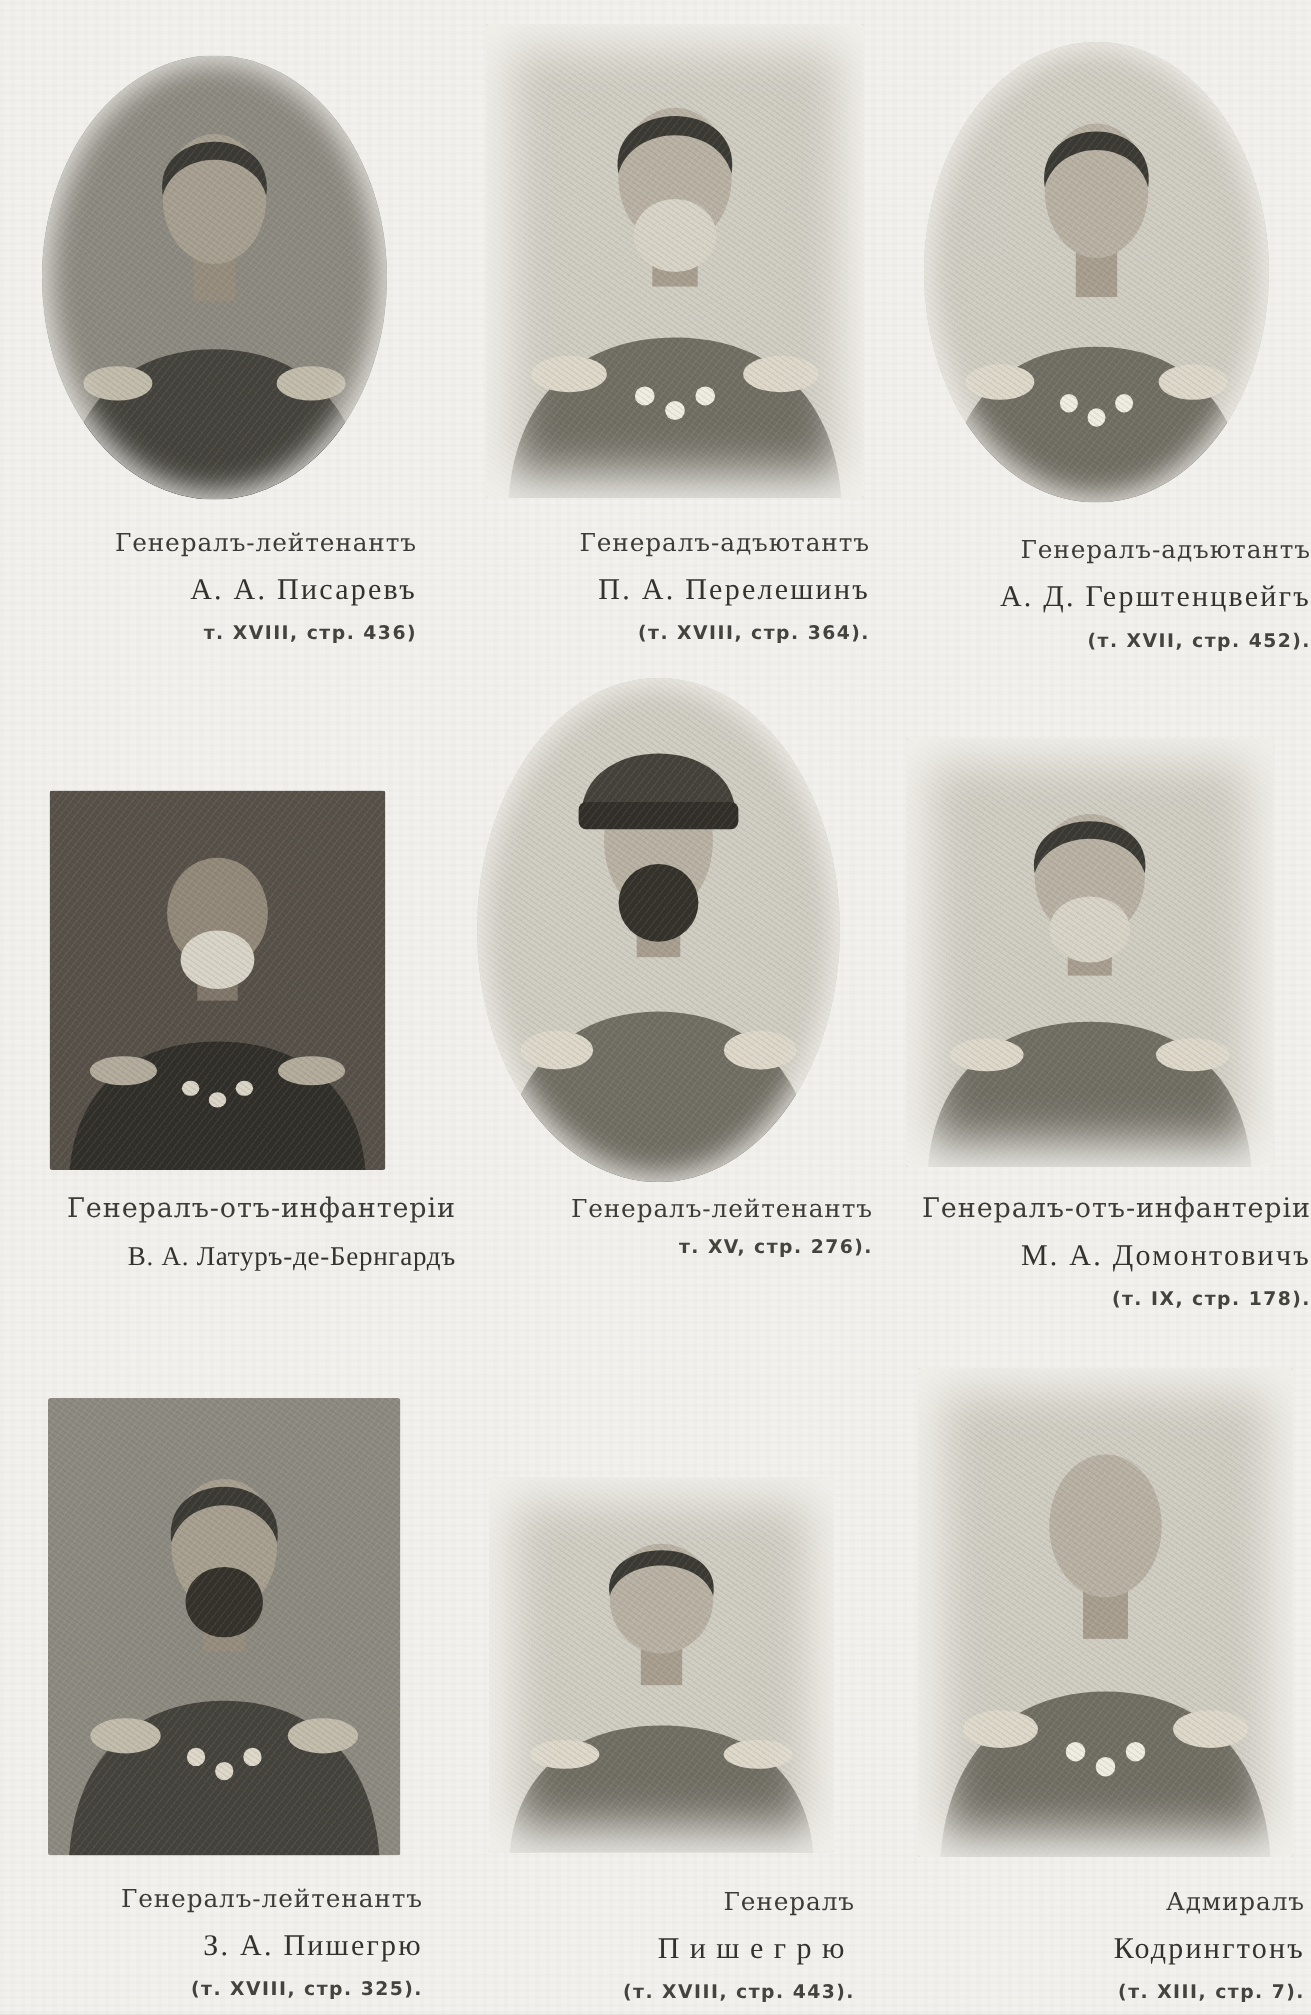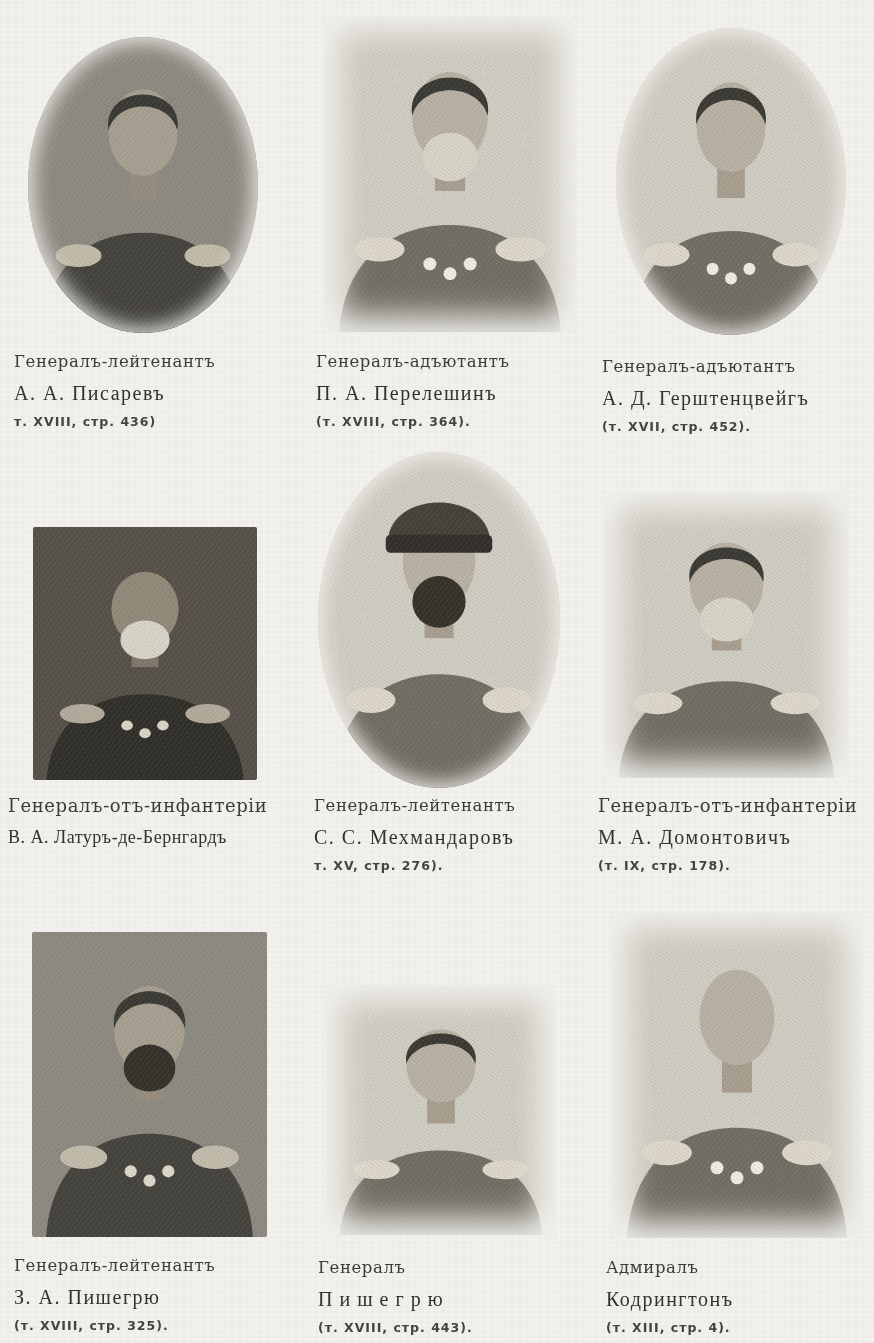--- a/index.html
+++ b/index.html
@@ -36,21 +36,21 @@
   .p-hair{display:none;fill:#3b3a34}.f-hair .p-hair{display:block}
   .tone-dark .p-hair{fill:#26251f}
   .p-beard{display:none}
   .f-beard-white .p-beard{display:block;fill:#d8d4c8}
   .f-beard-dark .p-beard{display:block;fill:#35322c}
   .p-cap-g{display:none}.f-cap .p-cap-g{display:block}
   .p-cap-g path{fill:#44423b}.p-cap-g rect{fill:#322f2a}
   .p-medals{display:none}.f-medals .p-medals{display:block}
 
   
-  .caption{position:absolute;text-align:left;color:#3d3b36;}
+  .caption{position:absolute;text-align:right;color:#3d3b36;}
   .cap-rank{font-family:"DejaVu Serif", serif;font-size:16.5px;line-height:20px;letter-spacing:.6px;margin-bottom:7px;white-space:nowrap;}
   .cap-name{font-family:Liberation Serif, serif;font-size:20px;line-height:28px;letter-spacing:1.5px;color:#34322d;margin-bottom:7px;white-space:nowrap;}
   .cap-ref{font-family:"DejaVu Sans", sans-serif;font-size:12.5px;line-height:16px;letter-spacing:1px;font-weight:bold;color:#45433d;white-space:nowrap;}
 
   
   .fig1 .portrait{left:28px;top:37px;width:230px;height:296px}
   .fig1 .caption{left:14px;top:352px;width:264px}
   .fig2 .portrait{left:324px;top:16px;width:252px;height:316px}
   .fig2 .caption{left:316px;top:352px;width:264px}
   .fig3 .portrait{left:616px;top:28px;width:230px;height:307px}
@@ -209,21 +209,20 @@
             <circle cx="42" cy="102" r="2.6"></circle>
             <circle cx="50" cy="106" r="2.6"></circle>
             <circle cx="58" cy="102" r="2.6"></circle>
           </g>
         <ellipse class="p-epl" cx="22" cy="96" rx="10" ry="5"></ellipse>
         <ellipse class="p-epl" cx="78" cy="96" rx="10" ry="5"></ellipse>
       </svg>
     </div>
     <figcaption class="caption">
       <div class="cap-rank">Генералъ-лейтенантъ</div>
-      <div class="cap-name">С. С. Мехмандаровъ</div>
       <div class="cap-ref">т. XV, стр. 276).</div>
     </figcaption>
   </figure>
 
   <figure class="fig fig6" style="margin:0">
     <div class="portrait shape-rect tone-light f-hair f-beard-white">
       <svg viewBox="0 0 100 130" preserveAspectRatio="none" aria-hidden="true">
         <rect class="p-bg" x="0" y="0" width="100" height="130"></rect>
         <path class="p-fig" d="M6 130 C8 101 26 86 50 86 C74 86 92 101 94 130 Z"></path>
         <rect class="p-neck" x="44" y="52" width="12" height="20"></rect>
@@ -326,17 +325,17 @@
             <circle cx="50" cy="106" r="2.6"></circle>
             <circle cx="58" cy="102" r="2.6"></circle>
           </g>
         <ellipse class="p-epl" cx="22" cy="96" rx="10" ry="5"></ellipse>
         <ellipse class="p-epl" cx="78" cy="96" rx="10" ry="5"></ellipse>
       </svg>
     </div>
     <figcaption class="caption">
       <div class="cap-rank">Адмиралъ</div>
       <div class="cap-name">Кодрингтонъ</div>
-      <div class="cap-ref">(т. XIII, стр. 4).</div>
+      <div class="cap-ref">(т. XIII, стр. 7).</div>
     </figcaption>
   </figure>
 
 </div>
 
 </body></html>

